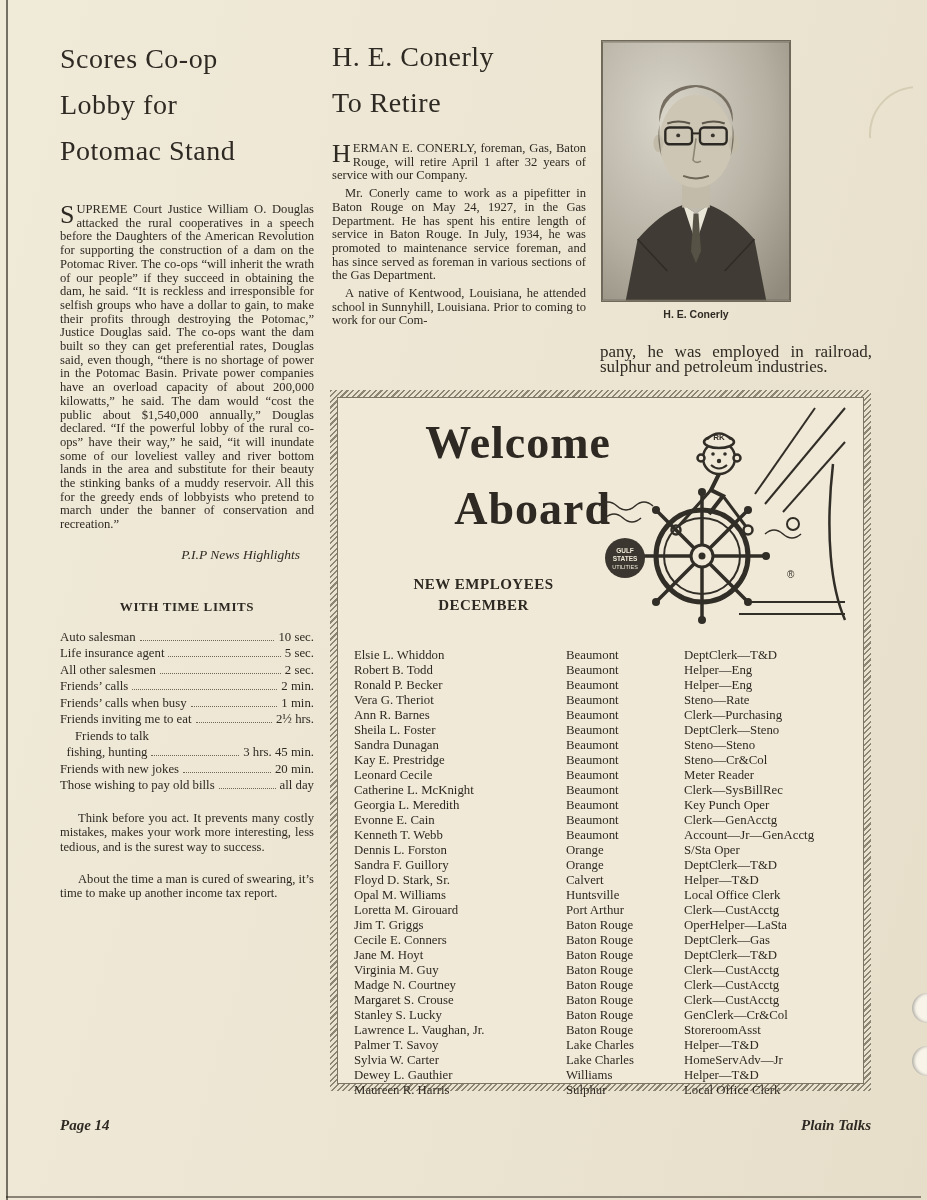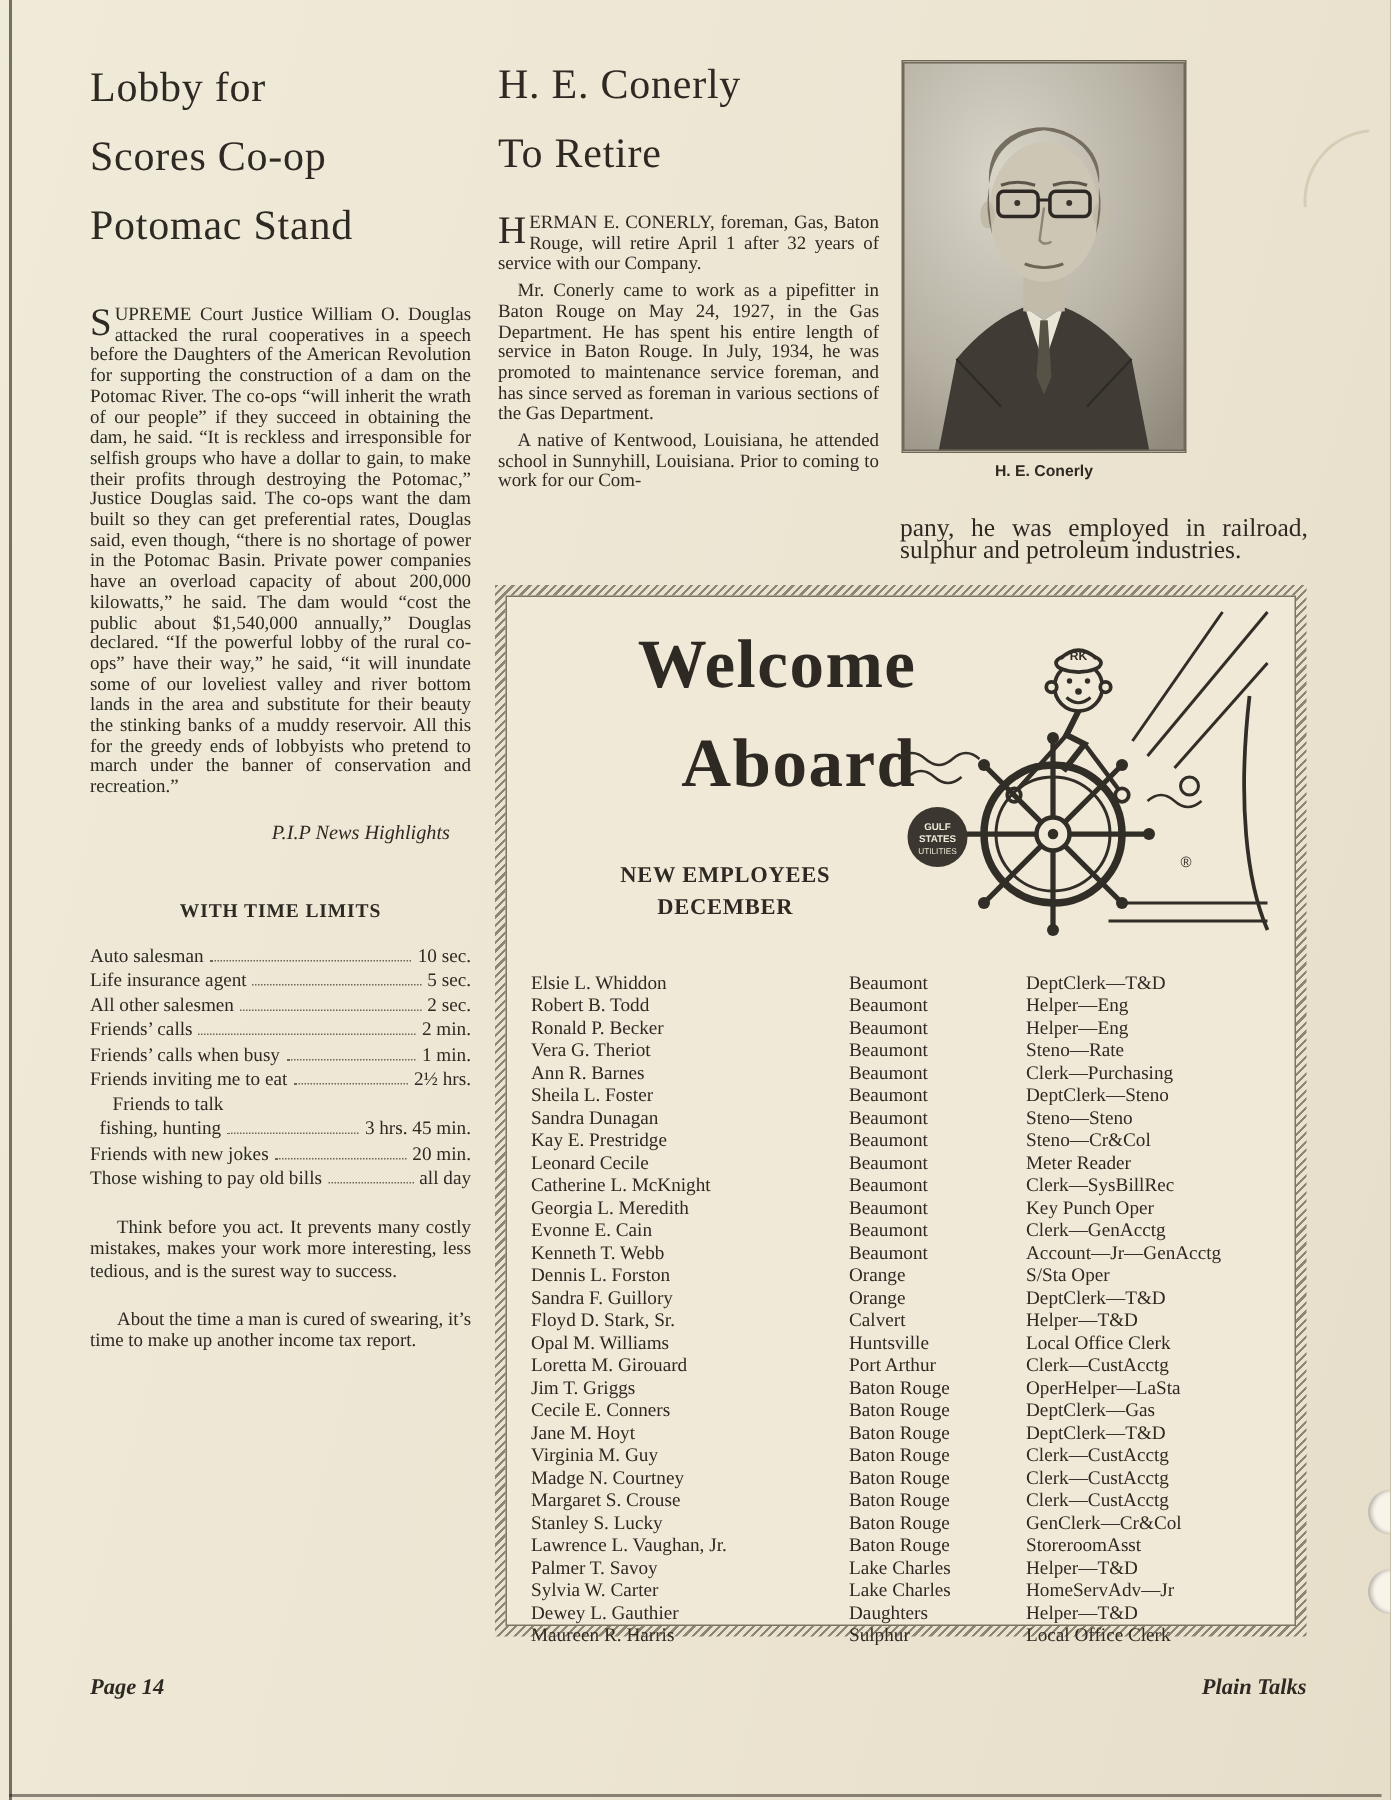--- a/index.html
+++ b/index.html
@@ -71,22 +71,22 @@
 <div class="page">
 
   <div class="scan-left"></div>
   <div class="scan-bottom"></div>
   <div class="corner-curl"></div>
   <div class="punch punch-1"></div>
   <div class="punch punch-2"></div>
 
   <div class="col-left">
     <h1 class="headline">
+      <span style="display:block">Scores Co-op</span>
       <span style="display:block">Lobby for</span>
-      <span style="display:block">Scores Co-op</span>
       <span style="display:block">Potomac Stand</span>
     </h1>
     <div class="article-body">
       <span class="dropcap">S</span><span>UPREME Court Justice William O. Douglas attacked the rural cooperatives in a speech before the Daughters of the American Revolution for supporting the construction of a dam on the Potomac River. The co-ops “will inherit the wrath of our people” if they succeed in obtaining the dam, he said. “It is reckless and irresponsible for selfish groups who have a dollar to gain, to make their profits through destroying the Potomac,” Justice Douglas said. The co-ops want the dam built so they can get preferential rates, Douglas said, even though, “there is no shortage of power in the Potomac Basin. Private power companies have an overload capacity of about 200,000 kilowatts,” he said. The dam would “cost the public about $1,540,000 annually,” Douglas declared. “If the powerful lobby of the rural co-ops” have their way,” he said, “it will inundate some of our loveliest valley and river bottom lands in the area and substitute for their beauty the stinking banks of a muddy reservoir. All this for the greedy ends of lobbyists who pretend to march under the banner of conservation and recreation.”</span>
     </div>
     <div class="attribution">P.I.P News Highlights</div>
 
     <div class="sched-head">
       <span style="display:block">WITH TIME LIMITS</span>
     </div>
@@ -483,21 +483,21 @@
           </div>
 
           <div class="emp-row">
             <span class="emp-name">Sylvia W. Carter</span>
             <span class="emp-loc">Lake Charles</span>
             <span class="emp-title">HomeServAdv—Jr</span>
           </div>
 
           <div class="emp-row">
             <span class="emp-name">Dewey L. Gauthier</span>
-            <span class="emp-loc">Daughters</span>
+            <span class="emp-loc">Williams</span>
             <span class="emp-title">Helper—T&amp;D</span>
           </div>
 
           <div class="emp-row">
             <span class="emp-name">Maureen R. Harris</span>
             <span class="emp-loc">Sulphur</span>
             <span class="emp-title">Local Office Clerk</span>
           </div>
 
       </div>

